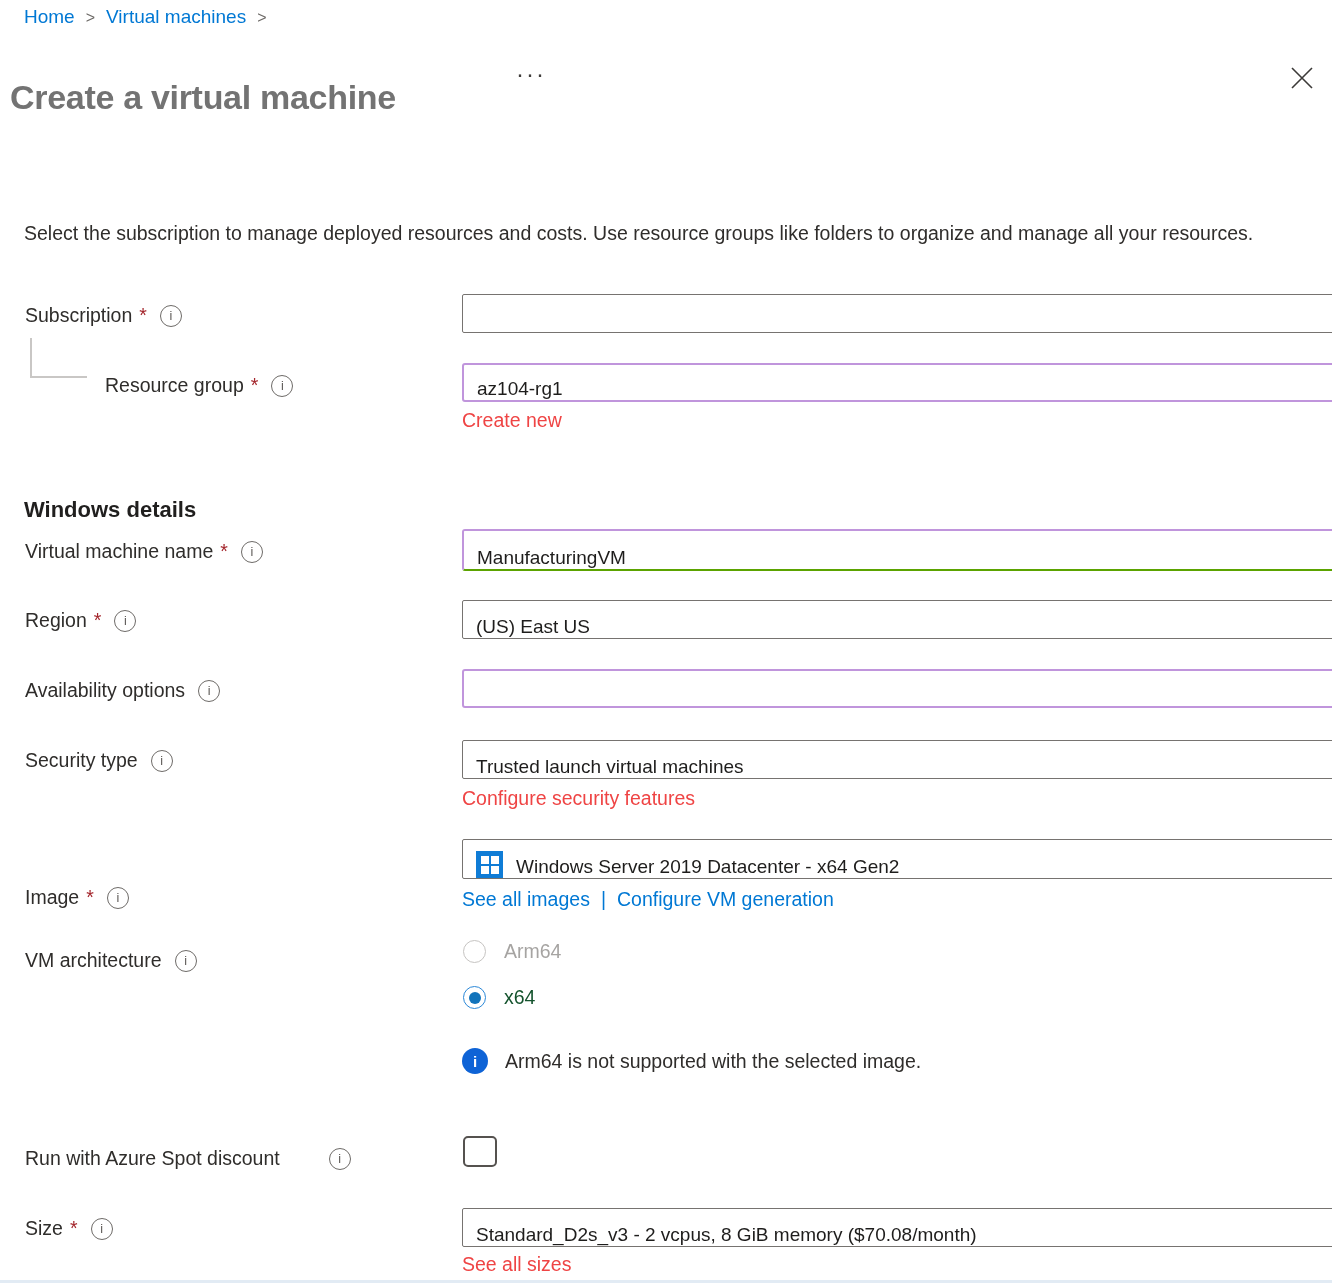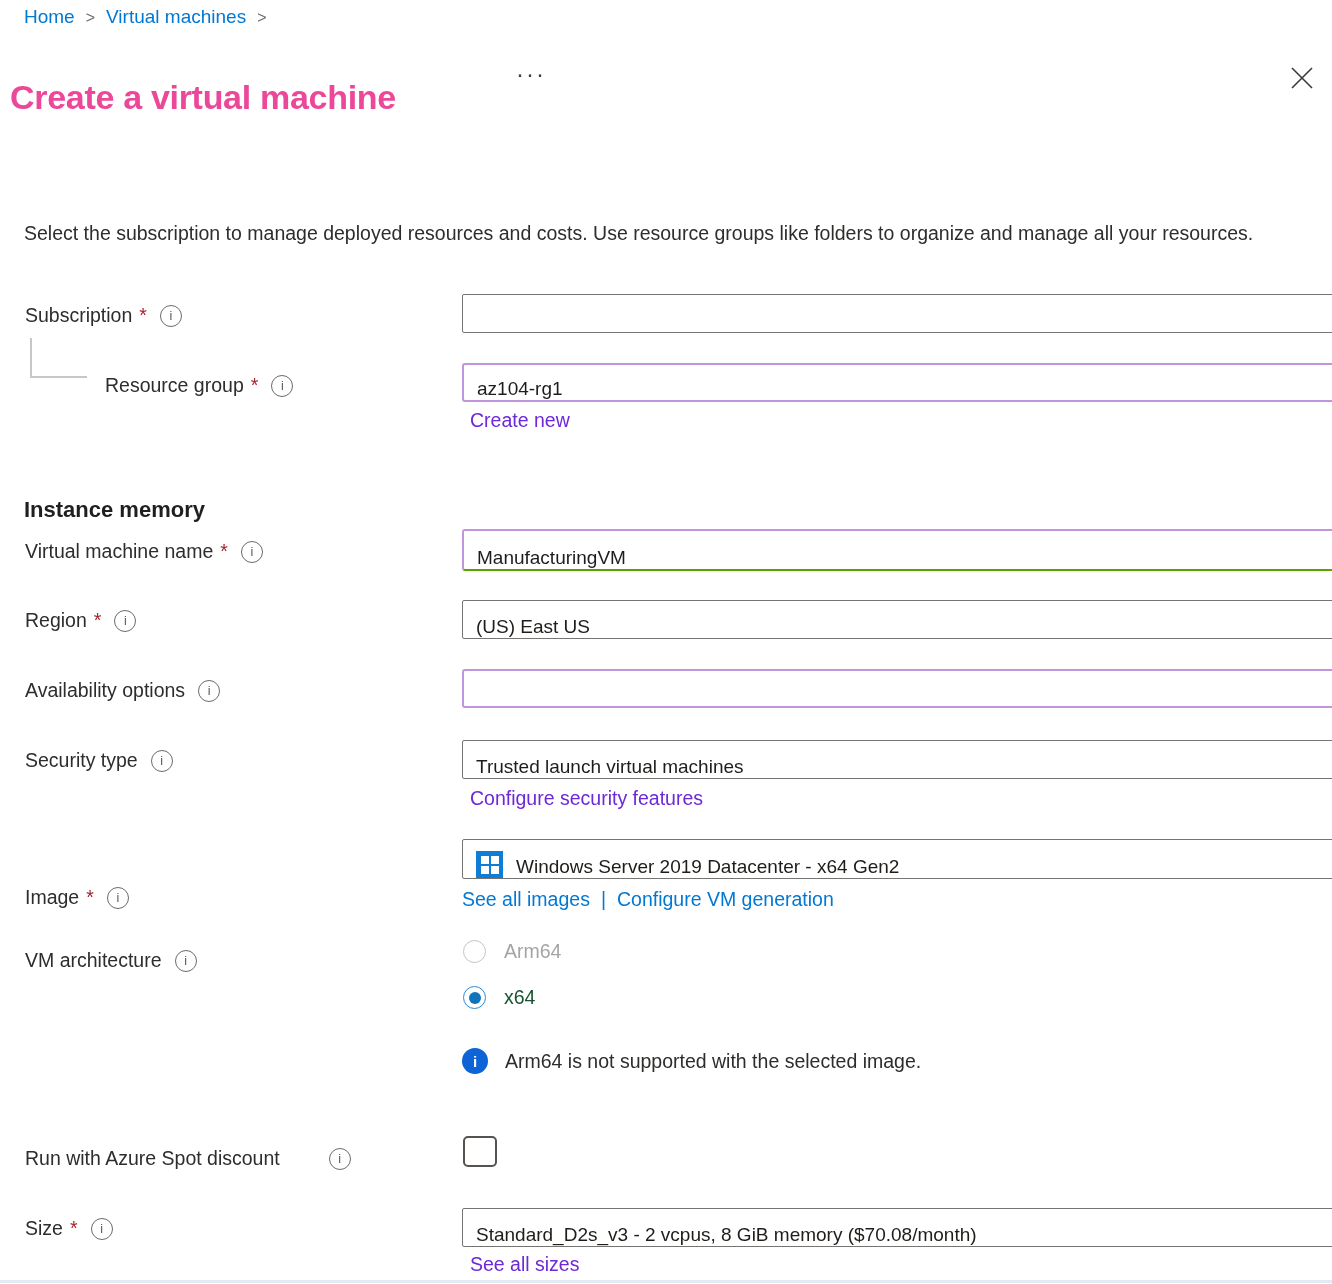--- a/index.html
+++ b/index.html
@@ -5,21 +5,21 @@
   html,body{margin:0;padding:0;background:#fff;}
   body{font-family:"Liberation Sans",sans-serif;color:#323130;}
   .page{position:relative;width:1332px;height:1284px;background:#fff;overflow:hidden;}
 
   
   .breadcrumb{position:absolute;top:6px;left:24px;display:flex;align-items:center;gap:11px;font-size:19px;}
   .crumb{color:#0078d4;text-decoration:none;cursor:pointer;}
   .crumb-sep{color:#6d6a67;font-size:16px;transform:translateY(1px);}
 
   
-  .page-title{position:absolute;top:55px;left:10px;font-size:34px;font-weight:700;color:#ec4899;letter-spacing:-0.3px;}
+  .page-title{position:absolute;top:55px;left:10px;font-size:34px;font-weight:700;color:#737373;letter-spacing:-0.3px;}
   .title-ellipsis{position:absolute;top:60px;left:516px;font-size:24px;color:#3f3d3b;letter-spacing:2px;cursor:pointer;}
   .close-btn{position:absolute;top:64px;left:1288px;width:28px;height:28px;cursor:pointer;}
 
   
   .intro{position:absolute;top:198px;left:24px;width:1276px;font-size:19.5px;line-height:31px;color:#2f2d2b;}
 
   
   .label{position:absolute;left:25px;display:flex;align-items:center;font-size:19.5px;color:#2f2d2b;white-space:nowrap;}
   .label .star{color:#a4262c;margin-left:7px;}
   .label .info{margin-left:13px;}
@@ -50,21 +50,21 @@
   .p-arch-label{top:949px;}
   .p-size-label{top:1217px;}    .p-size-field{top:1208px;}
   .p-sizelink{top:1253px;left:462px;}
   .p-spot-label{top:1147px;gap:36px;}
 
   
   .conn-v{position:absolute;left:30px;top:338px;width:2px;height:40px;background:#c9c7c5;}
   .conn-h{position:absolute;left:30px;top:376px;width:57px;height:2px;background:#c9c7c5;}
 
   
-  .link{position:absolute;color:#6d28d9;font-size:19.5px;cursor:pointer;text-decoration:none;margin-left:8px;}
+  .link{position:absolute;color:#ef4444;font-size:19.5px;cursor:pointer;text-decoration:none;}
   .img-links{position:absolute;display:flex;gap:11px;align-items:flex-start;}
   .link-inline{color:#0078d4;font-size:19.5px;cursor:pointer;text-decoration:none;}
   .link-sep{color:#0078d4;font-size:19.5px;}
 
   
   .arch-row{position:absolute;left:463px;display:flex;align-items:center;gap:18px;}
   .arch-arm{top:940px;}
   .arch-x64{top:986px;}
   .radio{width:23px;height:23px;border-radius:50%;box-sizing:border-box;flex:none;background:#fff;}
   .radio.disabled{border:1.5px solid #c6c4c2;}
@@ -134,21 +134,21 @@
       </span>
   </div>
   <div class="field purple p-rg-field">
     <span class="field-text">az104-rg1</span>
     <svg class="chevron" width="17" height="10" viewBox="0 0 17 10">
         <path d="M1 1l7.5 7.5L16 1" fill="none" stroke="#45423f" stroke-width="1.4"></path>
       </svg>
   </div>
   <a class="link p-createnew">Create new</a>
 
-  <h2 class="section">Instance memory</h2>
+  <h2 class="section">Windows details</h2>
 
   <div class="label p-vmn-label">
     <span>Virtual machine name</span>
     <span class="star">*</span>
     <span class="info">
         <span>i</span>
       </span>
   </div>
   <div class="field vm-name p-vmn-field">
     <input class="vm-input" value="ManufacturingVM" style="">

